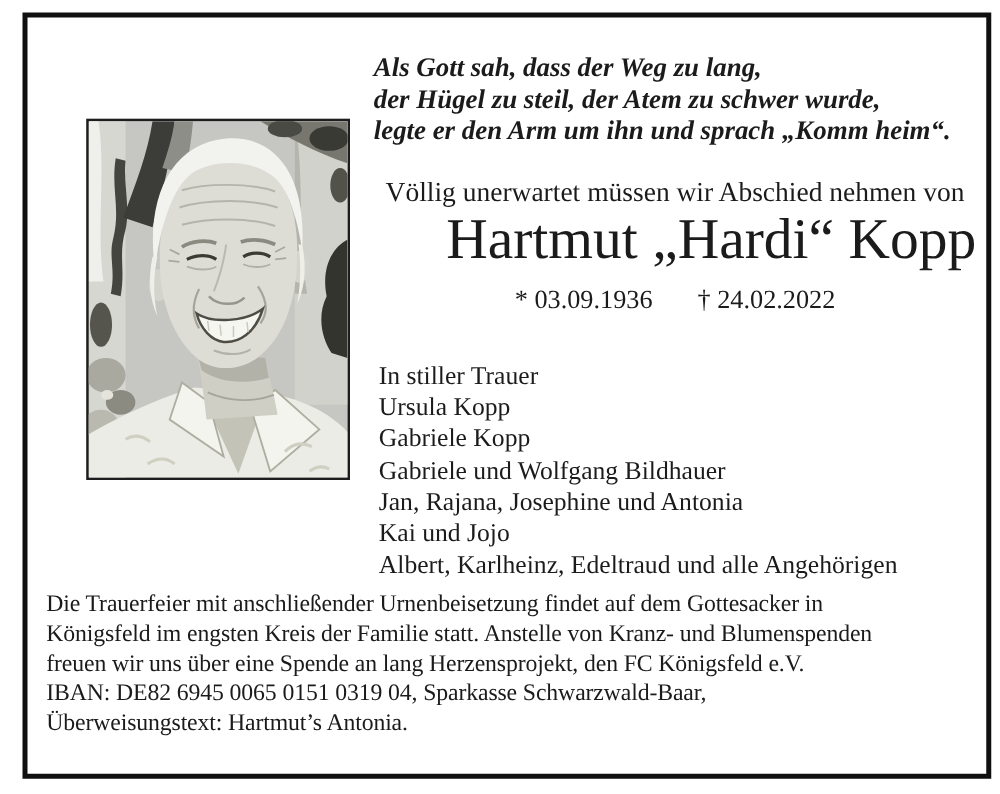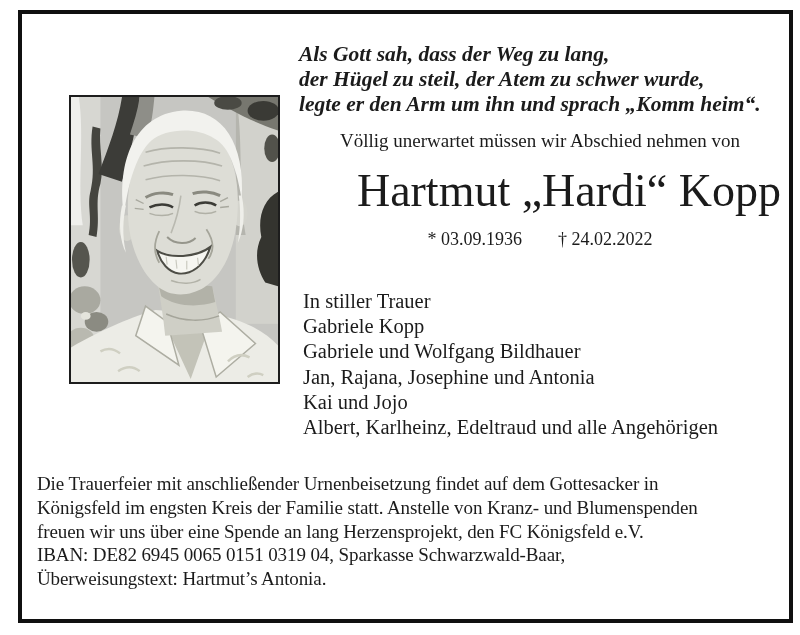--- a/index.html
+++ b/index.html
@@ -34,42 +34,42 @@
     position: absolute;
     left: 293px; top: 42px;
     font-size: 21.5px;
     line-height: 25px;
     font-style: italic;
     font-weight: 700;
     white-space: nowrap;
   }
   .intro {
     position: absolute;
-    left: 293px; top: 128px;
+    left: 293px; top: 141px;
     width: 482px;
     text-align: center;
-    font-size: 19px;
+    font-size: 22px;
     line-height: 25px;
     white-space: nowrap;
   }
   .name {
     position: absolute;
     left: 293px; top: 164px;
     width: 482px;
     text-align: right;
     font-size: 46px;
     line-height: 54px;
     white-space: nowrap;
   }
   .dates {
     position: absolute;
     left: 293px; top: 227px;
     width: 482px;
     text-align: center;
-    font-size: 18px;
+    font-size: 21px;
     line-height: 25px;
     white-space: nowrap;
   }
   .dates .date { display: inline-block; margin: 0 18px; }
   .mourners {
     position: absolute;
     left: 297px; top: 289px;
     font-size: 20.5px;
     line-height: 25.2px;
     white-space: nowrap;
@@ -158,20 +158,21 @@
   <div class="intro">Völlig unerwartet müssen wir Abschied nehmen von</div>
 
   <div class="name">Hartmut „Hardi“ Kopp</div>
 
   <div class="dates">
     <span class="date">* 03.09.1936</span><span class="date">† 24.02.2022</span>
   </div>
 
   <div class="mourners">
     <div class="line">In stiller Trauer</div>
+    <div class="line">Ursula Kopp</div>
     <div class="line">Gabriele Kopp</div>
     <div class="line">Gabriele und Wolfgang Bildhauer</div>
     <div class="line">Jan, Rajana, Josephine und Antonia</div>
     <div class="line">Kai und Jojo</div>
     <div class="line">Albert, Karlheinz, Edeltraud und alle Angehörigen</div>
   </div>
 
   <div class="footer">
     <div class="line">Die Trauerfeier mit anschließender Urnenbeisetzung findet auf dem Gottesacker in</div>
     <div class="line">Königsfeld im engsten Kreis der Familie statt. Anstelle von Kranz- und Blumenspenden</div>

